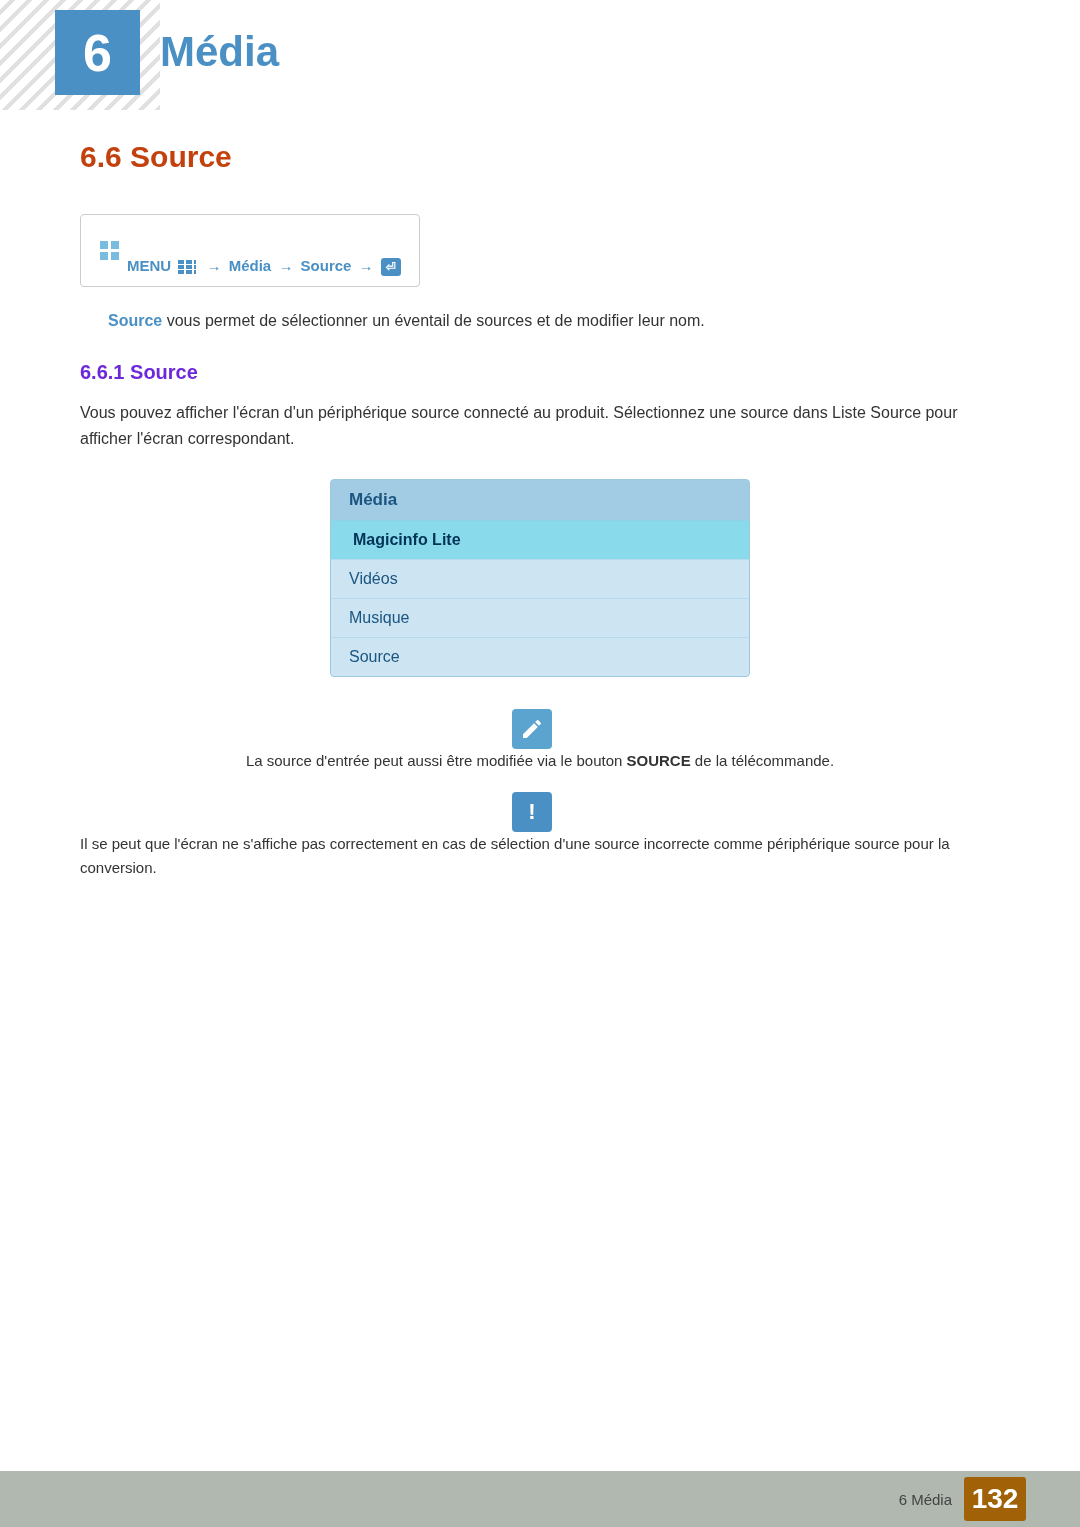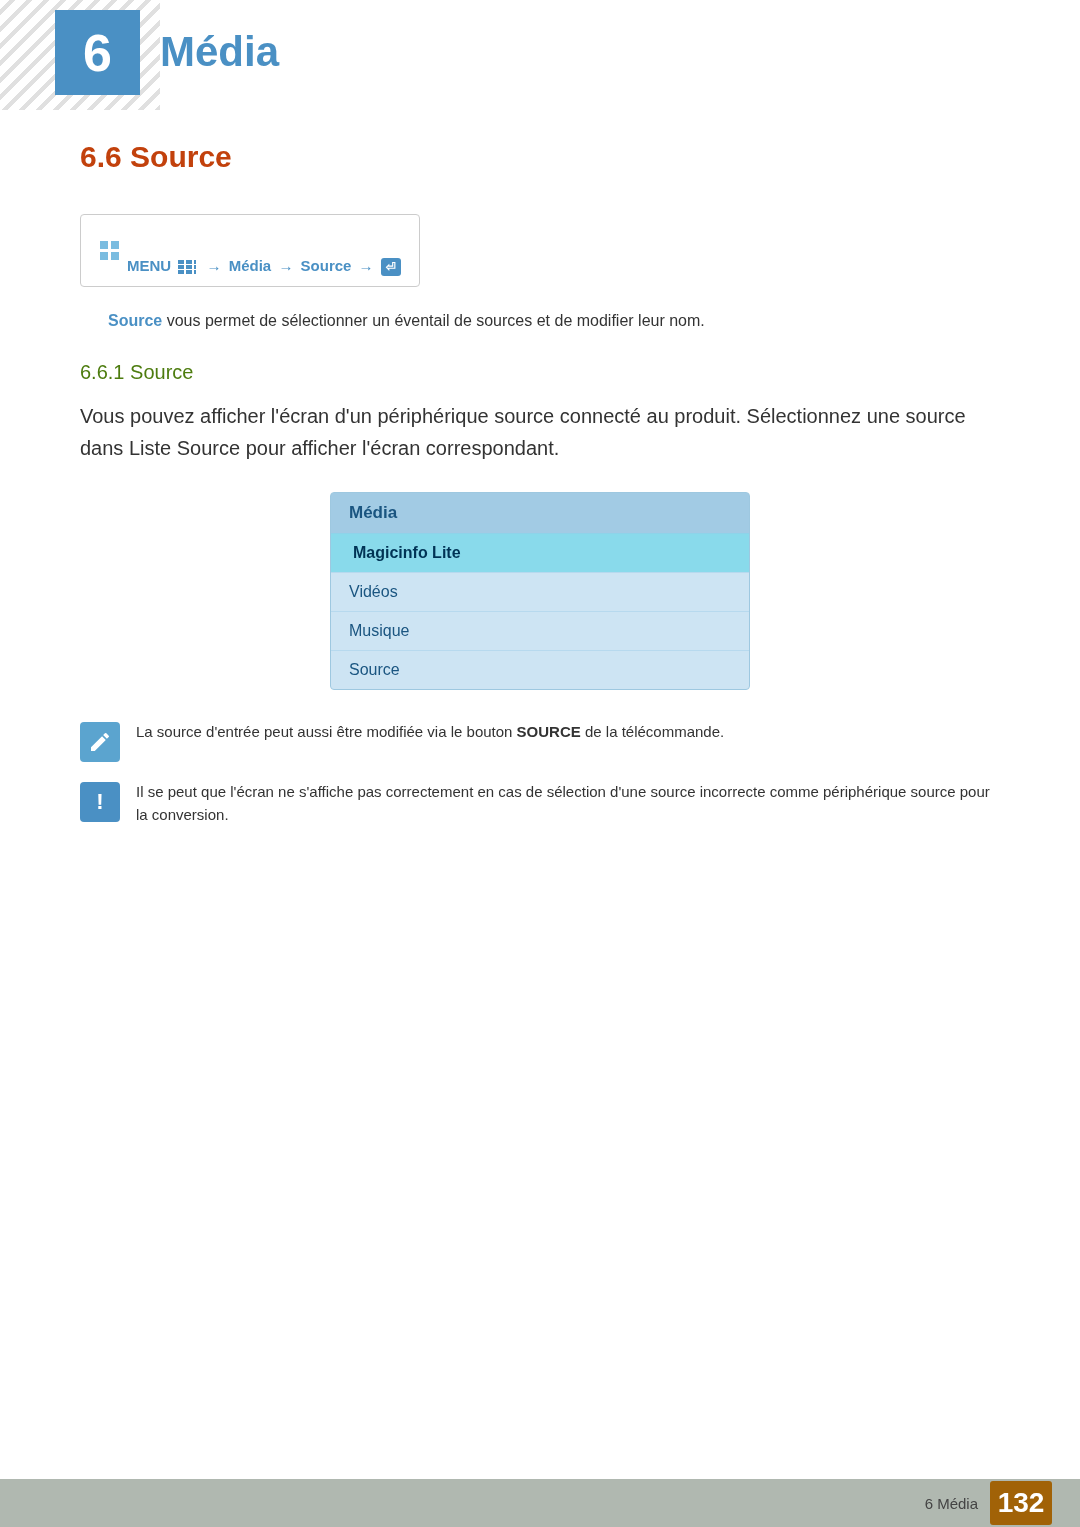--- a/index.html
+++ b/index.html
@@ -135,28 +135,28 @@
     }
 
     .description-text .source-bold {
       font-weight: bold;
       color: #4a90c4;
     }
 
     
     .subsection-title {
       font-size: 20px;
-      font-weight: normal;
-      color: #4d7c0f;
+      font-weight: bold;
+      color: #6d28d9;
       margin-bottom: 16px;
       margin-top: 24px;
     }
 
     .subsection-desc {
-      font-size: 20px;
+      font-size: 16px;
       color: #333;
       line-height: 1.6;
       margin-bottom: 28px;
     }
 
     
     .menu-screenshot {
       width: 420px;
       margin: 0 auto 30px auto;
       background: rgba(180, 210, 235, 0.4);
@@ -188,22 +188,23 @@
       padding-left: 22px;
     }
 
     
     .note-area {
       margin-top: 20px;
     }
 
     .note-row {
       display: flex;
-      align-items: flex-start;
+      align-items: center;
       margin-bottom: 18px;
+      flex-direction: column;
     }
 
     .note-icon {
       flex-shrink: 0;
       width: 40px;
       height: 40px;
       margin-right: 16px;
       margin-top: 2px;
     }
 
@@ -235,26 +236,26 @@
     .note-text .source-bold {
       font-weight: bold;
     }
 
     
     .page-footer {
       position: absolute;
       bottom: 0;
       left: 0;
       right: 0;
-      height: 48px;
+      height: 56px;
       background: #b0b8b0;
       display: flex;
       align-items: center;
       justify-content: flex-end;
-      padding-right: 28px;
+      padding-right: 54px;
     }
 
     .footer-text {
       font-size: 15px;
       color: #444;
     }
 
     .footer-page-num {
       display: inline-flex;
       align-items: center;

